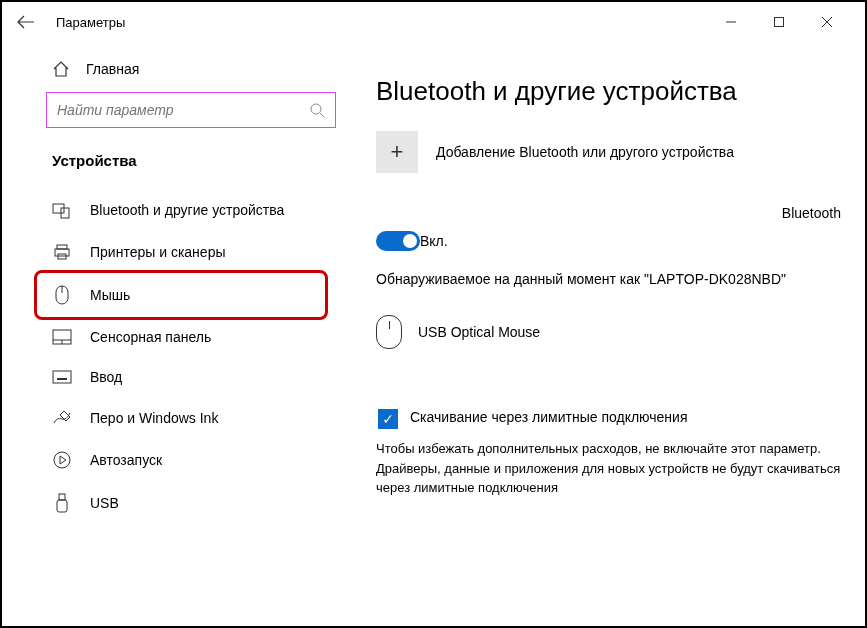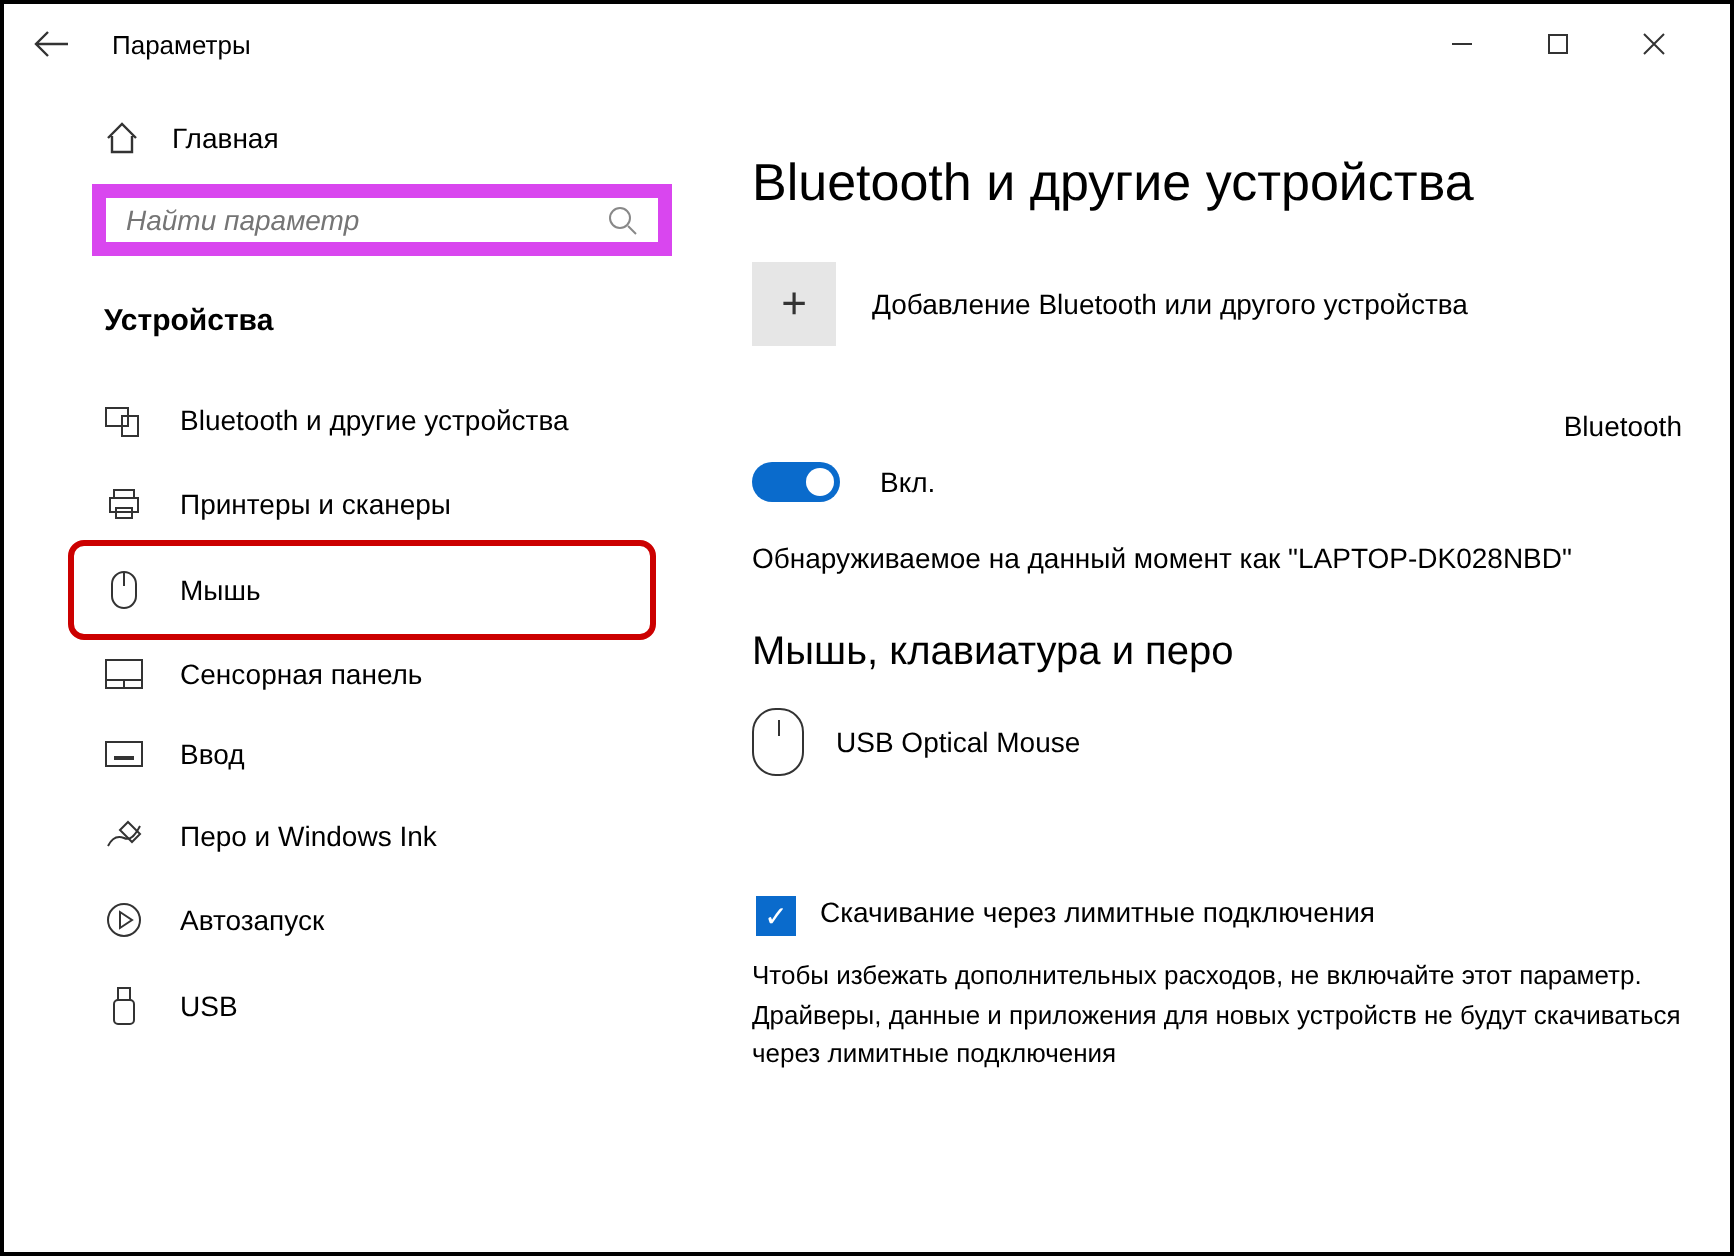--- a/index.html
+++ b/index.html
@@ -23,21 +23,21 @@
 .win-title { margin-left: 14px; font-size: 13px; }
 .win-controls { margin-left: auto; display: flex; gap: 24px; padding-right: 18px; }
 .win-ctrl { width: 24px; height: 24px; display: flex; align-items: center; justify-content: center; cursor: pointer; }
 .container { display: flex; height: calc(628px - 44px); }
 .sidebar { width: 350px; padding: 10px 0 0 0; }
 .home-row { display: flex; align-items: center; gap: 16px; padding: 8px 20px 14px 50px; }
 .home-row .icon { width: 18px; }
 .search-wrap { padding: 0 20px 0 44px; margin-bottom: 20px; }
 .search-box {
   width: 290px; height: 36px;
-  border: 7px solid #d946ef;
+  border: 1px solid #d946ef;
   background: #fff;
   display: flex; align-items: center;
   padding: 0 10px;
 }
 .search-input {
   flex: 1; border: none; outline: none; font-size: 14px; font-style: italic; color: #777; background: transparent;
 }
 .section-hdr { font-weight: 600; font-size: 15px; padding: 4px 20px 6px 50px; }
 .nav-list { margin-top: 14px; }
 .nav-item {
@@ -60,21 +60,21 @@
   padding: 34px 24px 0 24px;
 }
 .page-title { font-size: 26px; font-weight: 400; margin-bottom: 24px; }
 .add-row { display: flex; align-items: center; gap: 18px; margin-bottom: 32px; cursor: pointer; }
 .add-btn {
   width: 42px; height: 42px; background: #e6e6e6;
   display: flex; align-items: center; justify-content: center;
   font-size: 22px; color: #333;
 }
 .sub-label { font-size: 14px; margin-bottom: 10px; text-align: right; }
-.toggle-row { display: flex; align-items: center; gap: 20px; margin-bottom: 20px; }
+.toggle-row { display: flex; align-items: center; gap: 0; margin-bottom: 20px; }
 .toggle {
   width: 44px; height: 20px; border-radius: 12px; background: #0a6bcc;
   position: relative;
 }
 .toggle::after {
   content: ""; position: absolute; right: 3px; top: 3px;
   width: 14px; height: 14px; background: #fff; border-radius: 50%;
 }
 .discover-text { font-size: 14px; margin-bottom: 28px; }
 .section-title2 { font-size: 20px; font-weight: 400; margin-bottom: 16px; }
@@ -237,21 +237,20 @@
     </div>
 
     <div class="sub-label">Bluetooth</div>
     <div class="toggle-row">
       <div class="toggle"></div>
       <span>Вкл.</span>
     </div>
 
     <div class="discover-text">Обнаруживаемое на данный момент как "LAPTOP-DK028NBD"</div>
 
-    <h2 class="section-title2">Мышь, клавиатура и перо</h2>
     <div class="device-row">
       <div class="mouse-ico"></div>
       <span>USB Optical Mouse</span>
     </div>
 
     <div class="check-row">
       <div class="checkbox">✓</div>
       <span>Скачивание через лимитные подключения</span>
     </div>
     <div class="help-text">Чтобы избежать дополнительных расходов, не включайте этот параметр. Драйверы, данные и приложения для новых устройств не будут скачиваться через лимитные подключения</div>

